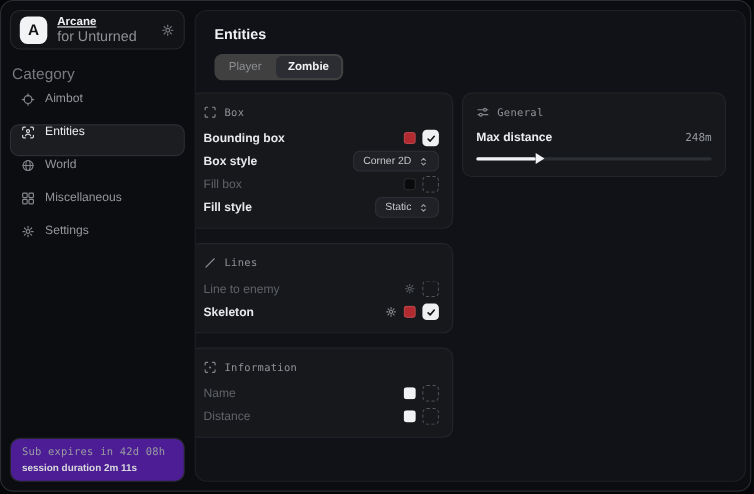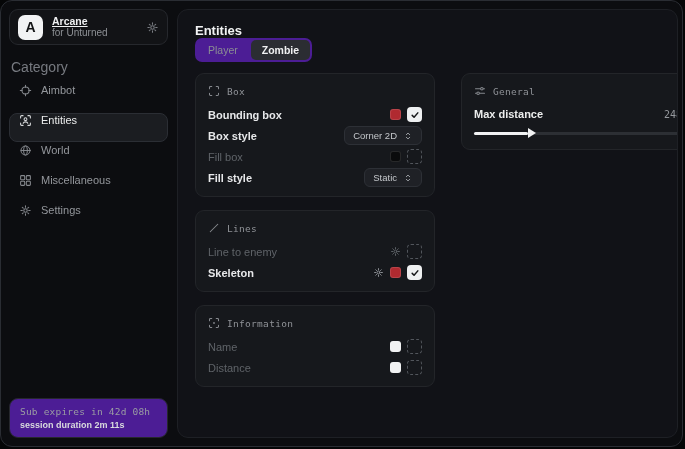--- a/index.html
+++ b/index.html
@@ -4,38 +4,38 @@
 <style>
   html,body{margin:0;padding:0;background:#050607;}
   body{width:685px;height:449px;font-family:"Liberation Sans",sans-serif;-webkit-font-smoothing:antialiased;}
   .window{position:relative;width:683px;height:447px;background:#0c0d10;border:1px solid #2a2d33;border-radius:12px;display:flex;overflow:hidden;box-sizing:border-box;}
   
   .sidebar{width:175px;flex:0 0 175px;display:flex;flex-direction:column;padding:8px;box-sizing:border-box;}
   .side-header{display:flex;align-items:center;gap:9px;background:#121316;border:1px solid #26282d;border-radius:9px;padding:5px 8px;height:36px;box-sizing:border-box;}
   .logo{width:25px;height:25px;background:#f2f3f4;border-radius:7px;display:flex;align-items:center;justify-content:center;font-weight:bold;font-size:14px;color:#131415;}
   .app-meta{flex:1;line-height:1.15;}
   .app-name{font-size:10.5px;font-weight:bold;color:#f0f1f2;text-decoration:underline;}
-  .app-sub{font-size:10px;color:#8d9095;}
+  .app-sub{font-size:13px;color:#8d9095;}
   .side-gear{color:#7c7f85;display:flex;}
   .cat-label{font-size:14px;color:#777a80;margin:14px 6px 8px 2px;}
   .nav{display:flex;flex-direction:column;gap:1px;}
   .nav-item{display:flex;gap:9px;height:29px;padding:0 9px;border-radius:8px;color:#94979c;font-size:11px;border:1px solid transparent;box-sizing:border-box;}
   .nav-item .nicon{display:flex;color:#85888d;}
   .nav-item.active{background:#1b1d21;border-color:#2b2e34;color:#eceded;}
   .nav-item.active .nicon{color:#d8dadc;}
   .side-footer{margin-top:auto;background:#4c1d95;border:1px solid #26282d;border-radius:9px;padding:7px 10px;}
   .sub-exp{font-family:"DejaVu Sans Mono",monospace;font-size:9.5px;color:#9a9da2;letter-spacing:.2px;}
   .sess{font-size:9px;font-weight:bold;color:#d9dbdd;margin-top:3px;}
   
   .main{flex:1;margin:8px 4px 8px 1px;background:#111217;border:1px solid #1e2025;border-radius:11px;padding:13px 17px;box-sizing:border-box;overflow:hidden;}
   .page-title{font-size:13px;font-weight:bold;color:#f2f3f4;}
-  .tabs{display:inline-flex;background:#4c1d95;border-radius:7px;padding:2px;gap:2px;}
+  .tabs{display:inline-flex;background:#404040;border-radius:7px;padding:2px;margin-top:11px;gap:2px;}
   .tab{font-size:10.5px;padding:4px 11px;border-radius:5px;color:#8b8e93;}
   .tab.active{background:#2b2d32;color:#f0f1f2;font-weight:bold;}
-  .content{display:flex;gap:26px;margin-top:11px;align-items:flex-start;}
+  .content{display:flex;gap:8px;margin-top:11px;align-items:flex-start;justify-content:flex-end;}
   .col{display:flex;flex-direction:column;gap:13px;width:240px;flex:0 0 240px;}
   .card{background:#16181c;border:1px solid #232529;border-radius:9px;padding:8px 12px;box-sizing:border-box;width:100%;}
   .card-head{display:flex;align-items:center;gap:7px;height:18px;color:#8f9297;margin-bottom:4px;}
   .card-head .hicon{display:flex;color:#85888d;}
   .card-title{font-family:"DejaVu Sans Mono",monospace;font-size:9.5px;letter-spacing:.3px;}
   .row{display:flex;align-items:center;height:21px;gap:6px;}
   .row-label{flex:1;font-size:11px;font-weight:bold;color:#e7e8ea;}
   .row.dim .row-label{color:#5f6artifact;} 
   .row.dim .row-label{color:#5f6368;font-weight:normal;}
   .swatch{width:11px;height:11px;border-radius:3px;border:1px solid rgba(255,255,255,.12);box-sizing:border-box;}

